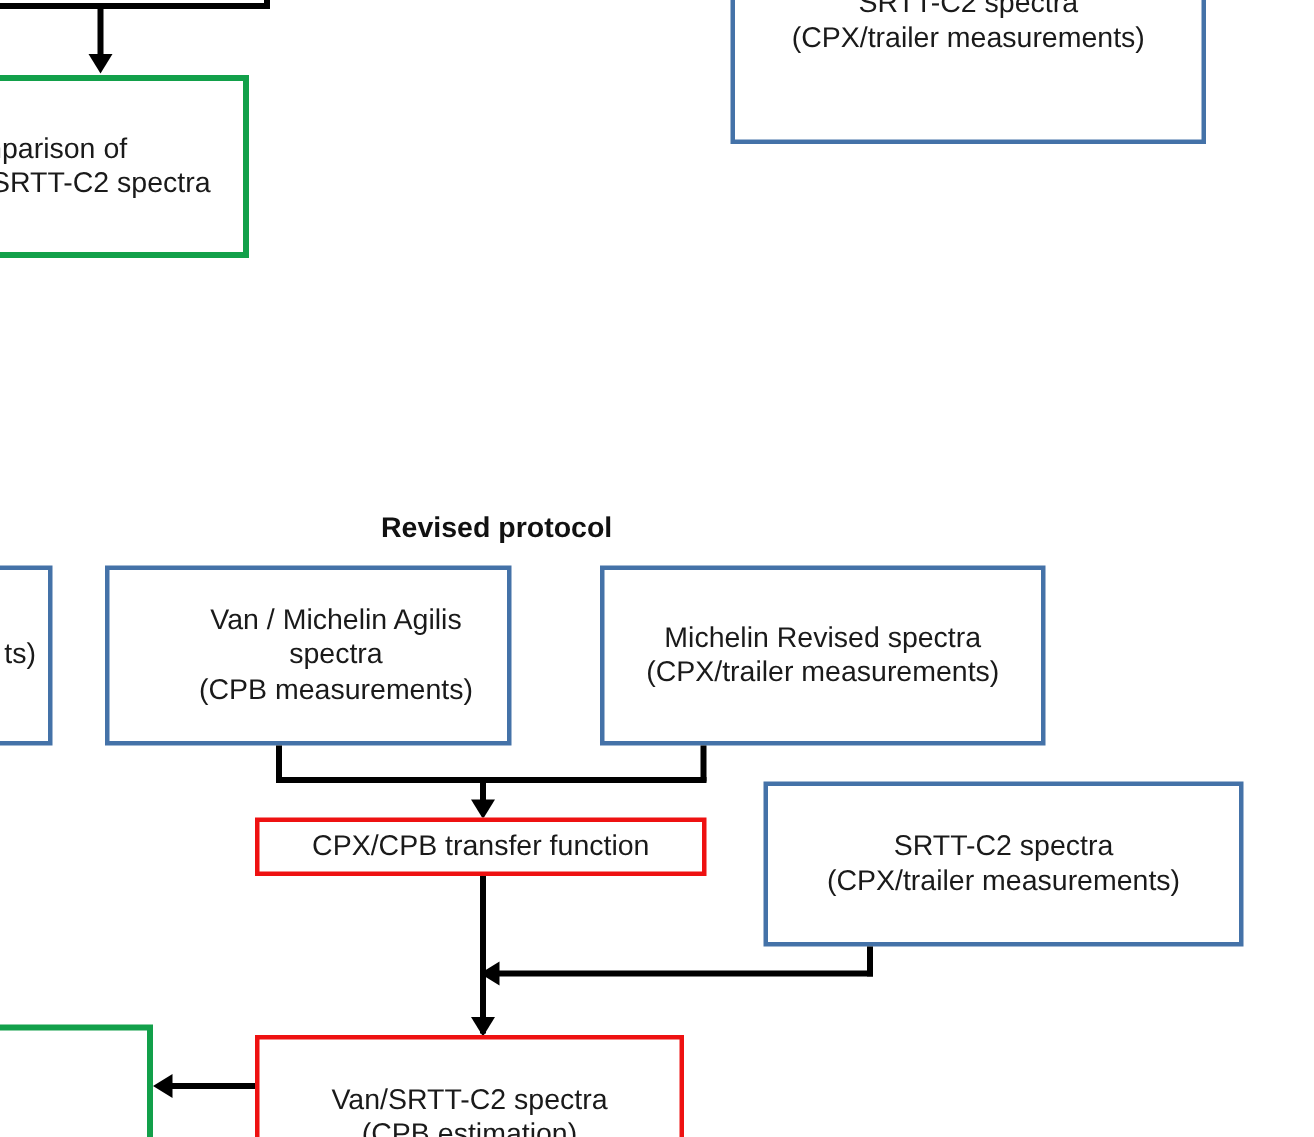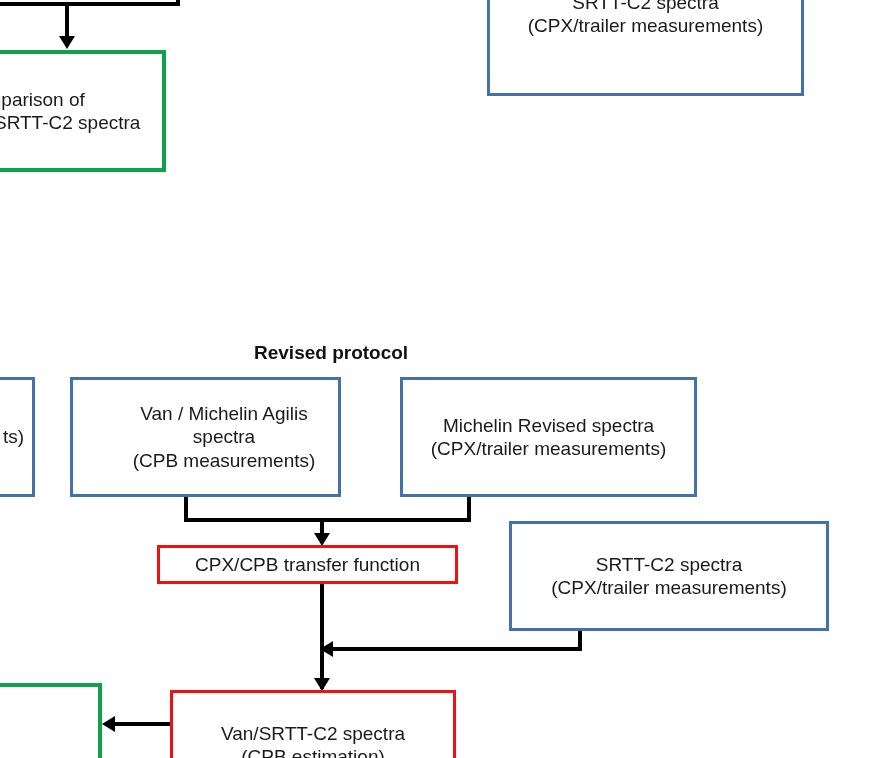--- a/index.html
+++ b/index.html
@@ -87,21 +87,21 @@
 
   <div class="box box-blue" style="left:400px; top:377px; width:297px; height:120px;">Michelin Revised spectra
 (CPX/trailer measurements)</div>
 
   <div class="ln ln-v" style="left:184px; top:497px; height:24px;"></div>
   <div class="ln ln-v" style="left:467px; top:497px; height:24px;"></div>
   <div class="ln ln-h" style="left:184px; top:518px; width:287px;"></div>
   <div class="ln ln-v" style="left:320px; top:518px; height:20px;"></div>
   <div class="arrow-down" style="left:314px; top:533px;"></div>
 
-  <div class="box box-red" style="left:157px; top:545px; width:301px; height:39px;">CPX/CPB transfer function</div>
+  <div class="box box-red" style="left:170px; top:545px; width:301px; height:39px;">CPX/CPB transfer function</div>
 
   <div class="box box-blue" style="left:509px; top:521px; width:320px; height:110px;">SRTT-C2 spectra
 (CPX/trailer measurements)</div>
 
   <div class="ln ln-v" style="left:320px; top:584px; height:105px;"></div>
   <div class="arrow-down" style="left:314px; top:678px;"></div>
 
   <div class="ln ln-v" style="left:578px; top:631px; height:20px;"></div>
   <div class="ln ln-h" style="left:330px; top:647px; width:252px;"></div>
   <div class="arrow-left" style="left:320px; top:641px;"></div>

